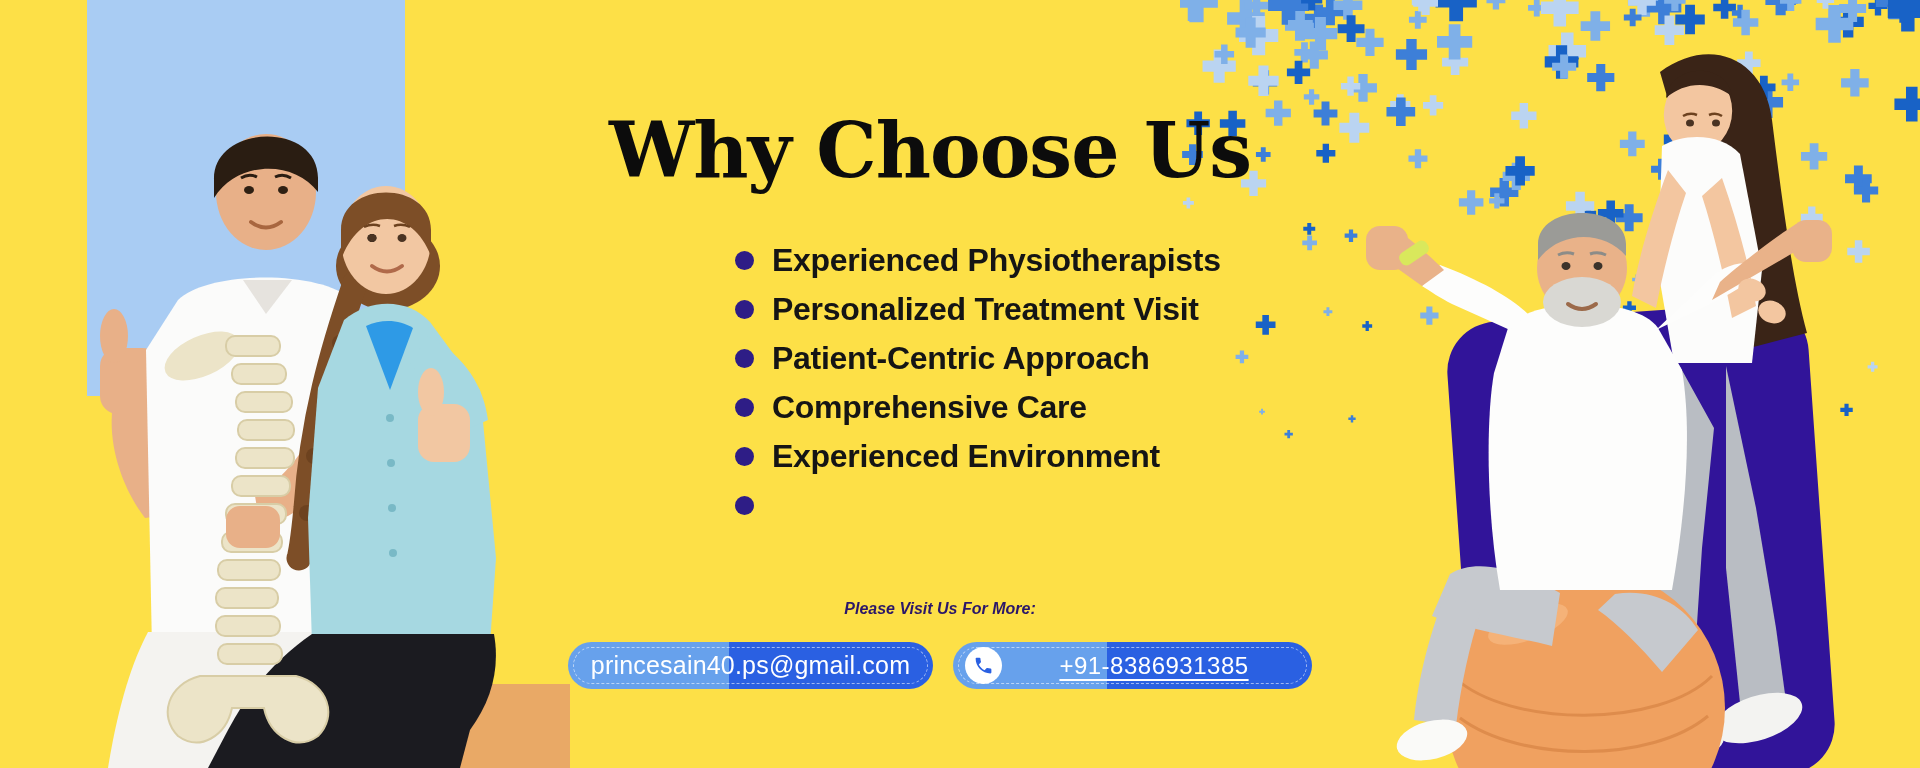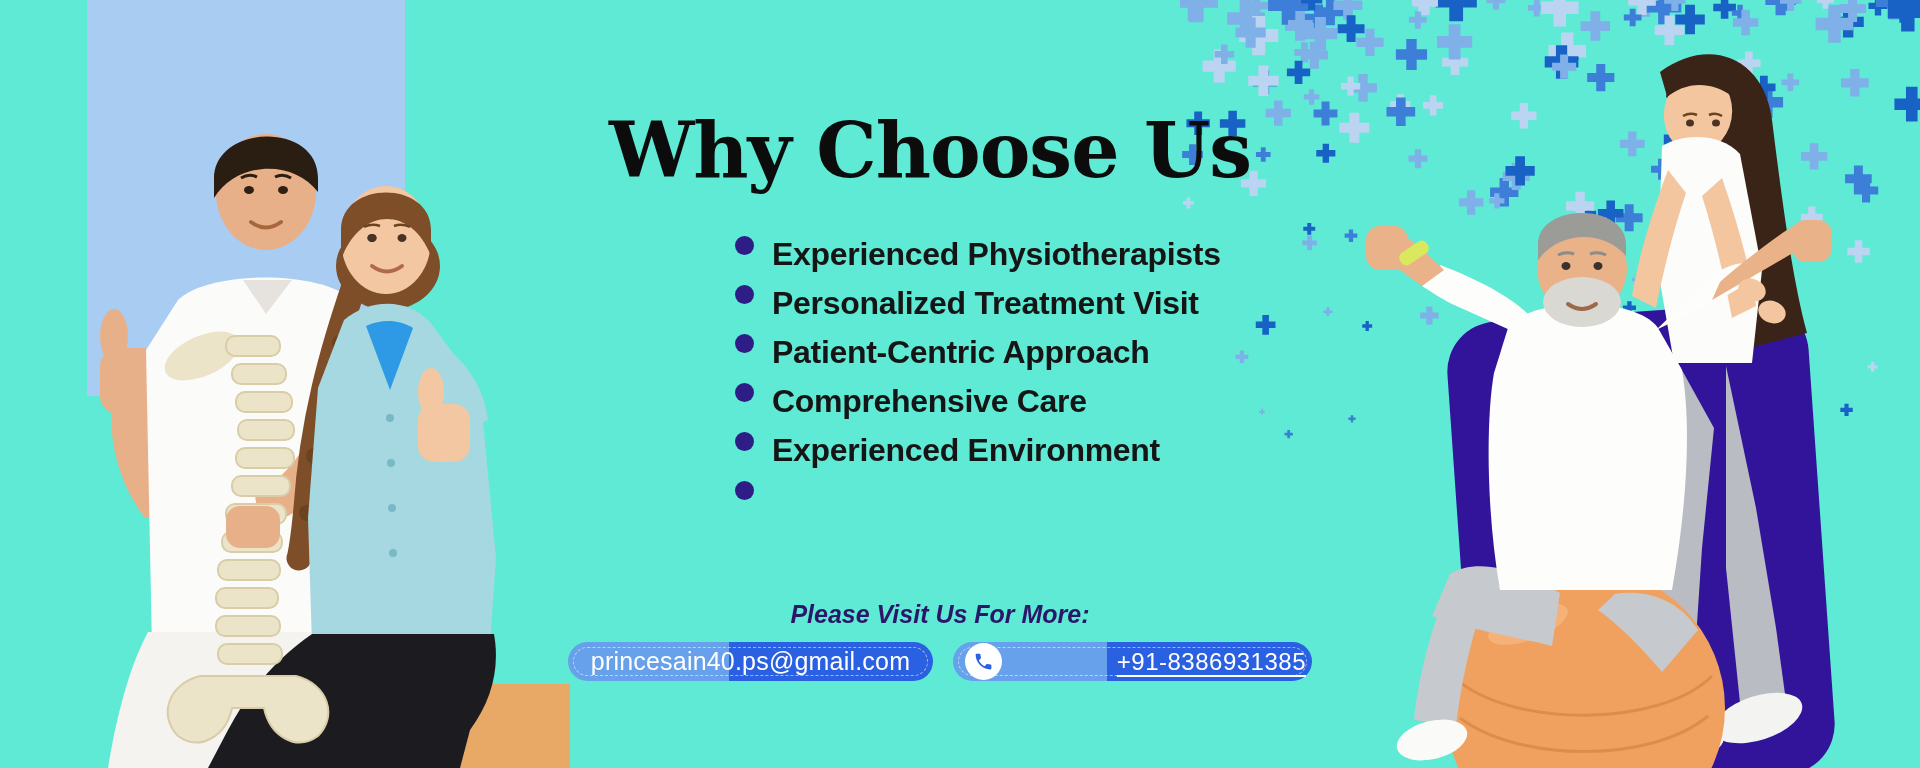--- a/index.html
+++ b/index.html
@@ -2,50 +2,50 @@
 <html style="--c-bullet: #2e1d86; --c-prompt: #2b1769; --btn-light: #67a1ec; --btn-dark: #2a60e2; --c-panelblue: #a9ccf3; --c-purple: #311499;"><head>
 <meta charset="utf-8">
 <style>
   :root{
     --c-bullet:#2e1d86; --c-prompt:#2b1769;
     --btn-light:#67a1ec; --btn-dark:#2a60e2;
     --c-panelblue:#a9ccf3; --c-purple:#311499;
   }
   html,body{margin:0;padding:0;background:#e9e9e9;}
   .canvas{position:relative;width:1920px;height:768px;overflow:hidden;
-    background:#5eead4;font-family:"Liberation Sans",sans-serif;}
+    background:#fde047;font-family:"Liberation Sans",sans-serif;}
   .blue-rect{position:absolute;left:87px;top:0;width:318px;height:396px;
     background:var(--c-panelblue);}
   #plus-svg{position:absolute;left:1180px;top:0;width:740px;height:460px;}
   .photo{position:absolute;}
   .photo.left{left:50px;top:88px;width:520px;height:680px;}
   .photo.right{left:1360px;top:28px;width:560px;height:740px;}
   .title{position:absolute;left:540px;top:106px;width:780px;margin:0;
     text-align:center;font-family:"DejaVu Serif",serif;font-weight:700;
     font-size:76px;color:#0c0c0c;letter-spacing:-1px;}
   ul.features{position:absolute;left:735px;top:236px;margin:0;padding:0;list-style:none;}
-  ul.features li{display:flex;height:49px;}
+  ul.features li{display:flex;align-items:center;height:49px;}
   .dot{width:19px;height:19px;border-radius:50%;background:var(--c-bullet);flex:0 0 auto;}
   .feature-label{margin-left:18px;font-size:32px;font-weight:700;color:#151515;
     letter-spacing:-0.3px;white-space:nowrap;}
   .visit{position:absolute;left:560px;top:600px;width:760px;margin:0;text-align:center;
-    font-size:25px;font-weight:700;font-style:italic;color:var(--c-prompt);}
-  .btn{position:absolute;top:642px;height:39px;border-radius:26px;display:flex;
+    font-size:16px;font-weight:700;font-style:italic;color:var(--c-prompt);}
+  .btn{position:absolute;top:642px;height:47px;border-radius:26px;display:flex;
     align-items:center;justify-content:center;box-sizing:border-box;cursor:pointer;border:none;}
   .btn::after{content:"";position:absolute;inset:5px;border:1.5px dashed rgba(255,255,255,.55);
     border-radius:22px;pointer-events:none;}
   .btn.email{left:568px;width:365px;
     background:linear-gradient(90deg,var(--btn-light) 0 44%,var(--btn-dark) 44%);}
   .btn.phone{left:953px;width:359px;justify-content:flex-start;
     background:linear-gradient(90deg,var(--btn-light) 0 43%,var(--btn-dark) 43%);}
   .btn .label{color:#fff;font-size:25px;letter-spacing:0.2px;}
   .phone-circle{width:37px;height:37px;border-radius:50%;background:#fff;margin-left:6px;
     display:flex;align-items:center;justify-content:center;flex:0 0 auto;}
   .phone-circle svg{width:21px;height:21px;fill:var(--btn-dark);}
-  .phone-num{flex:1;text-align:right;color:#fff;font-size:24px;letter-spacing:0.5px;
+  .phone-num{flex:1;text-align:center;color:#fff;font-size:24px;letter-spacing:0.5px;
     text-decoration:underline;text-underline-offset:5px;text-decoration-thickness:2px;}
 </style>
 </head>
 <body>
 
 <div class="canvas">
 
   <svg id="plus-svg" viewBox="0 0 740 460">
       <path d="M9.336890624111941 -20.678753425111708H23.611591941469857V-6.404052107753792H37.88629325882778V7.8706492096041245H23.611591941469857V22.14535052696204H9.336890624111941V7.8706492096041245H-4.937810693245975V-6.404052107753792H9.336890624111941Z" fill="#7fb0e8"></path>
       <path d="M381.1242924229088 41.986890472462875H389.9284564118055V50.7910544613596H398.7326204007022V59.59521845025632H389.9284564118055V68.39938243915304H381.1242924229088V59.59521845025632H372.3201284340121V50.7910544613596H381.1242924229088Z" fill="#1862c6"></path>

